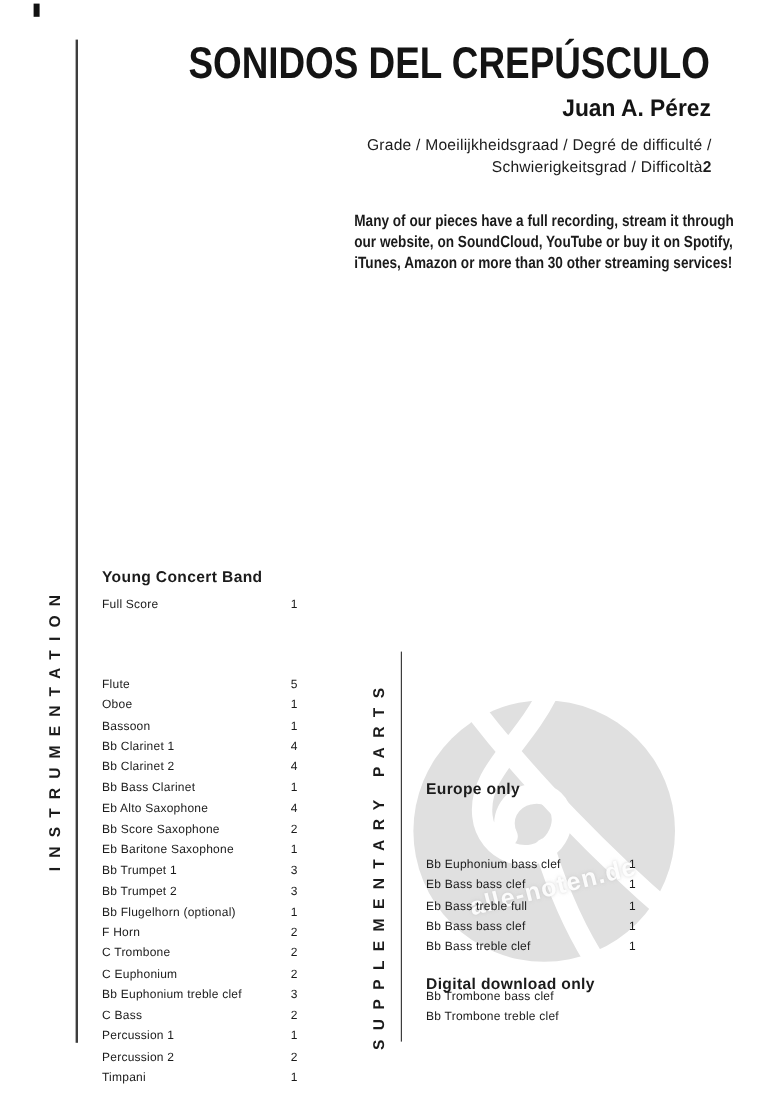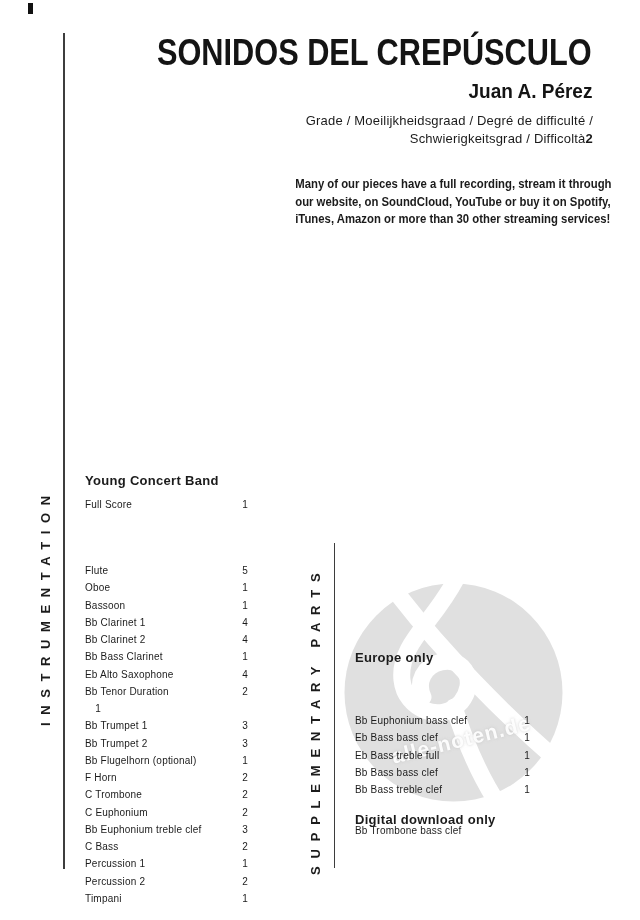--- a/index.html
+++ b/index.html
@@ -147,24 +147,25 @@
     </div>
   <div class="part-row">
       <span>Bb Bass Clarinet</span>
       <span class="part-qty">1</span>
     </div>
   <div class="part-row">
       <span>Eb Alto Saxophone</span>
       <span class="part-qty">4</span>
     </div>
   <div class="part-row">
-      <span>Bb Tenor Duration</span>
-      <span class="part-qty">2</span>
-    </div>
-  <div class="part-row">
+      <span>Bb Score Saxophone</span>
+      <span class="part-qty">2</span>
+    </div>
+  <div class="part-row">
+      <span>Eb Baritone Saxophone</span>
       <span class="part-qty">1</span>
     </div>
   <div class="part-row">
       <span>Bb Trumpet 1</span>
       <span class="part-qty">3</span>
     </div>
   <div class="part-row">
       <span>Bb Trumpet 2</span>
       <span class="part-qty">3</span>
     </div>
@@ -233,13 +234,17 @@
     </div>
 </div>
 
 <div class="abs content list-head" style="left:355px;top:812px;">Digital download only</div>
 
 <div class="abs content right-list rows" style="left:355px;top:822px;">
   <div class="part-row">
       <span>Bb Trombone bass clef</span>
       <span class="part-qty"></span>
     </div>
+  <div class="part-row">
+      <span>Bb Trombone treble clef</span>
+      <span class="part-qty"></span>
+    </div>
 </div>
 
 </body></html>

